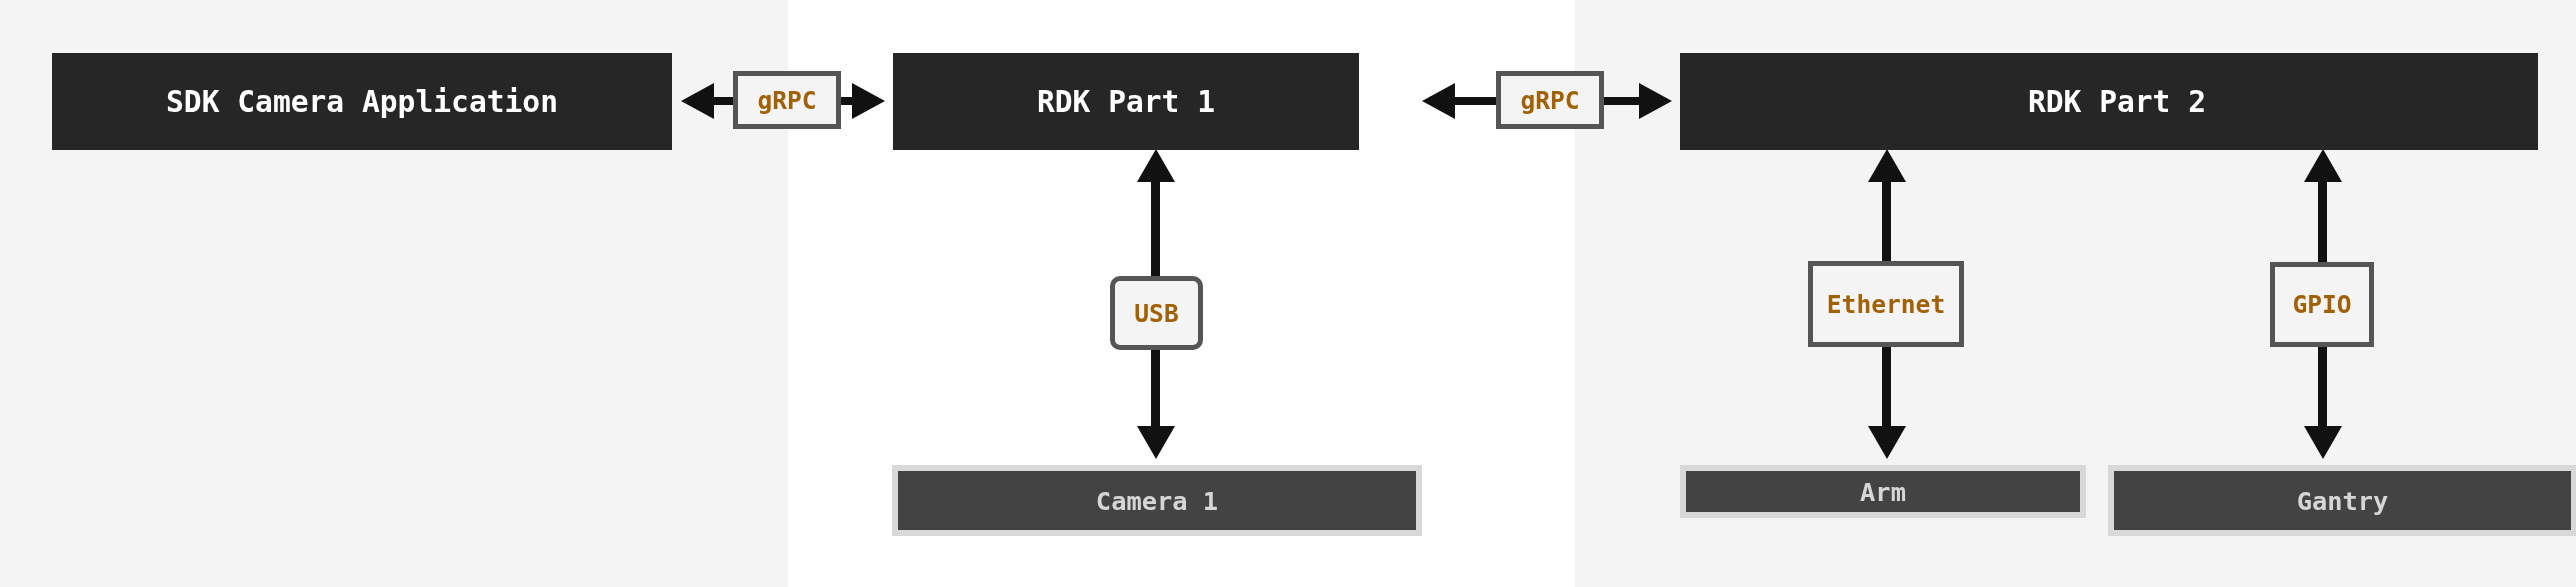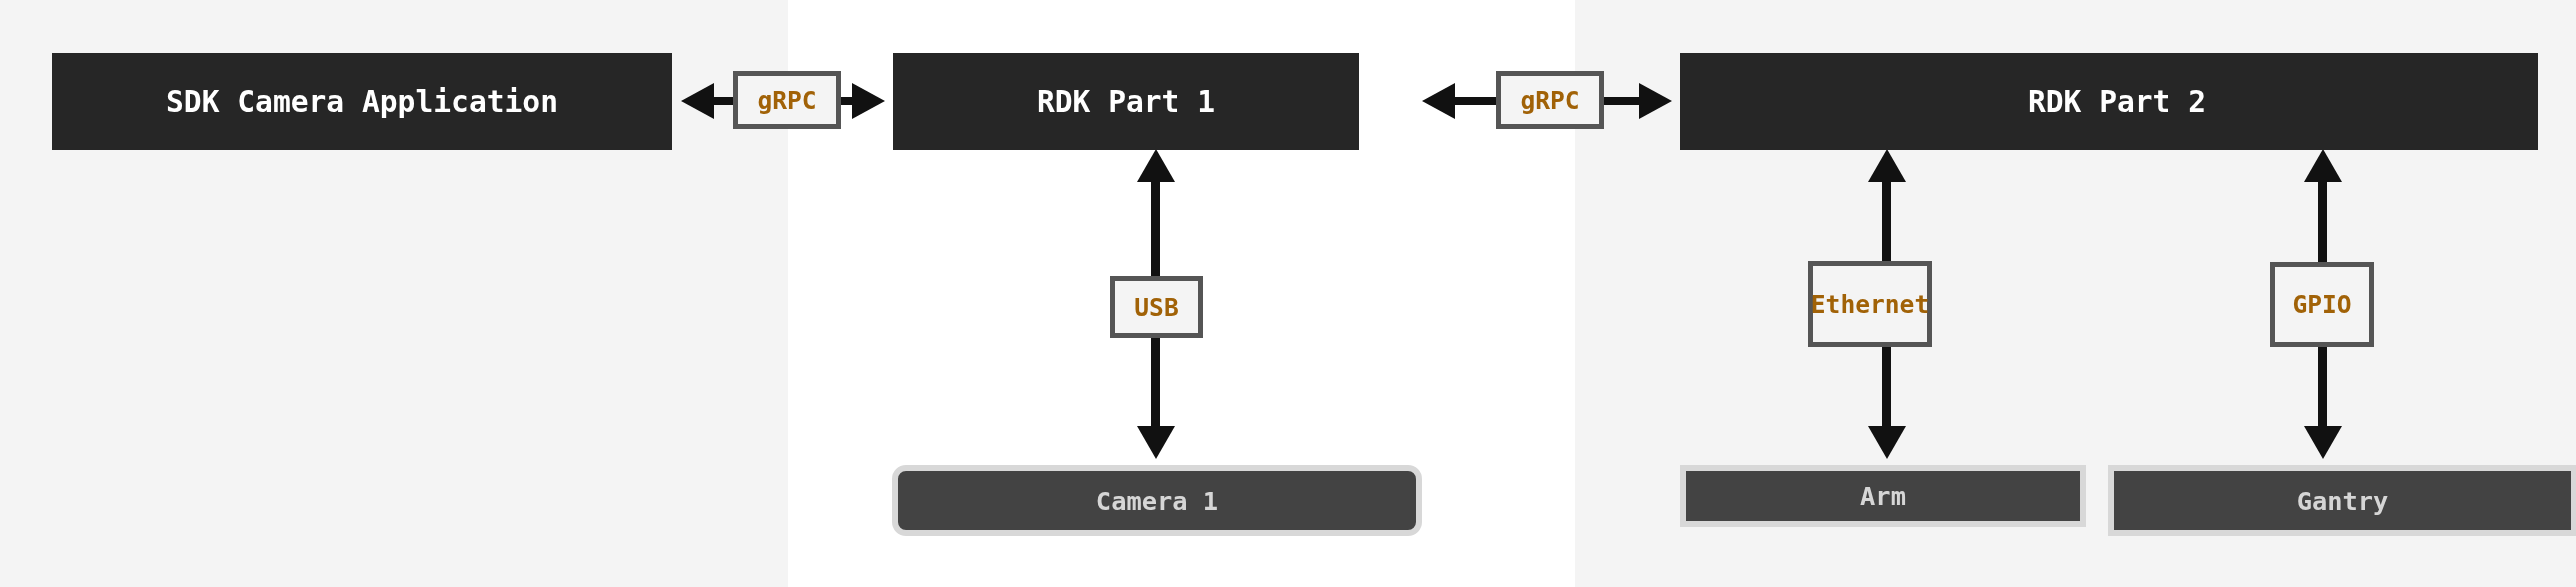--- a/index.html
+++ b/index.html
@@ -135,34 +135,34 @@
   <div class="node-dark" style="left:1680px; top:53px; width:842px; height:97px;padding-left:16px;">
     <span>RDK Part 2</span>
   </div>
 
   <div class="edge-label" style="left:733px; top:71px; width:108px; height:58px;">
     <span>gRPC</span>
   </div>
   <div class="edge-label" style="left:1496px; top:71px; width:108px; height:58px;">
     <span>gRPC</span>
   </div>
-  <div class="edge-label" style="left:1110px; top:276px; width:93px; height:62px;">
+  <div class="edge-label" style="left:1110px; top:276px; width:93px; height:74px;border-radius:10px;">
     <span>USB</span>
   </div>
-  <div class="edge-label" style="left:1808px; top:261px; width:124px; height:86px;">
+  <div class="edge-label" style="left:1808px; top:261px; width:156px; height:86px;">
     <span>Ethernet</span>
   </div>
   <div class="edge-label" style="left:2270px; top:262px; width:104px; height:85px;">
     <span>GPIO</span>
   </div>
 
-  <div class="component" style="left:892px; top:465px; width:530px; height:71px;border-radius:14px;">
+  <div class="component" style="left:892px; top:465px; width:530px; height:71px;">
     <span>Camera 1</span>
   </div>
-  <div class="component" style="left:1680px; top:465px; width:406px; height:62px;">
+  <div class="component" style="left:1680px; top:465px; width:406px; height:53px;">
     <span>Arm</span>
   </div>
   <div class="component" style="left:2108px; top:465px; width:469px; height:71px;">
     <span>Gantry</span>
   </div>
 
 </div>
 
 
 </body></html>

